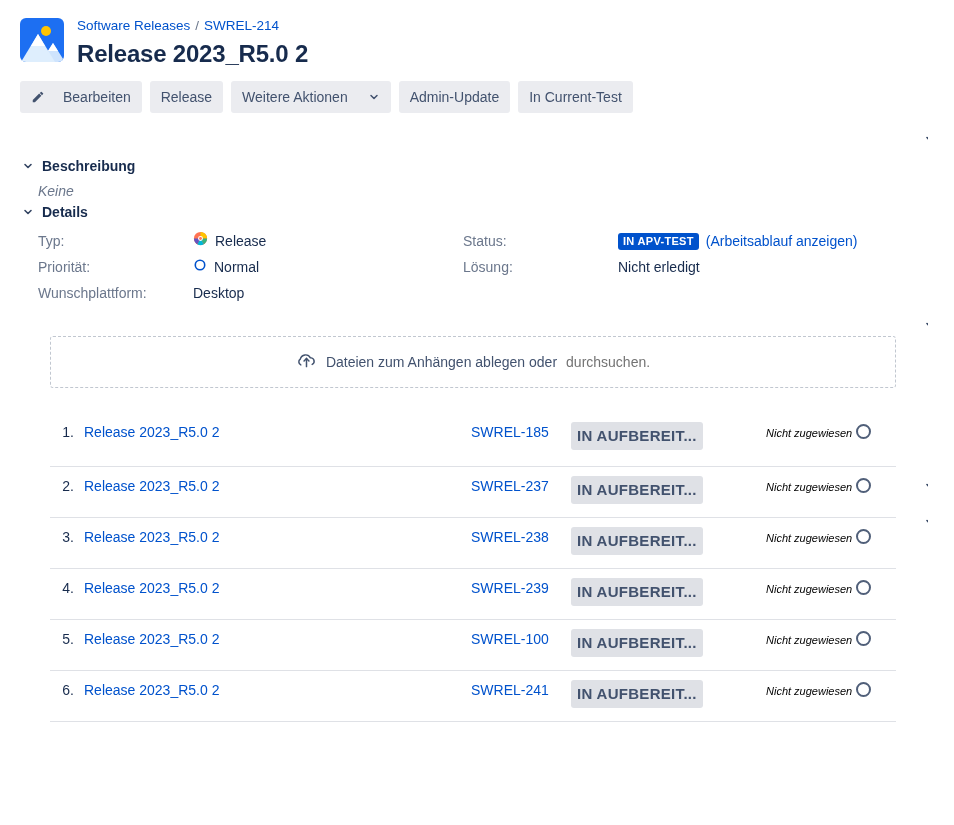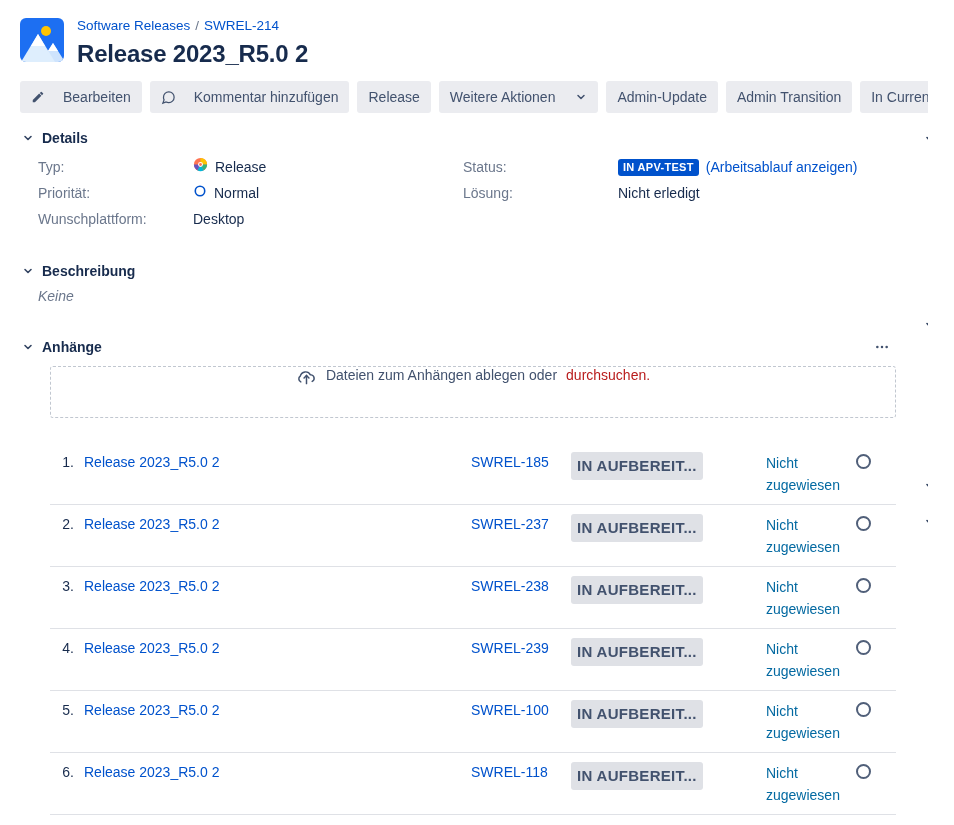--- a/index.html
+++ b/index.html
@@ -130,25 +130,25 @@
   
   .desc-body {
     font-size: 14px; color: #6b778c; font-style: italic;
     padding-left: 18px; line-height: 20px; margin-top: 2px;
   }
 
   
   .dropzone {
     margin: 8px 18px 0 30px;
     height: 52px; border: 1px dashed #c1c7d0; border-radius: 3px;
-    display: flex; justify-content: center;
+    display: flex; align-items: center; justify-content: center;
     gap: 9px; color: #42526e; font-size: 14px; background: #fff;
     cursor: pointer;
   }
-  .dropzone .lnk { color: #b91c1c; text-decoration: none; }
+  .dropzone .lnk { color: #737373; text-decoration: none; }
 
   
   .subtasks { margin: 8px 18px 0 30px; }
   .st-row {
     display: flex; align-items: flex-start;
     border-bottom: 1px solid #dfe1e6;
     padding: 9px 0 8px 0; min-height: 51px;
   }
   .st-row:first-child { padding-top: 6px; }
   .st-num {
@@ -164,22 +164,22 @@
   }
   .st-key a { color: #0052cc; text-decoration: none; cursor: pointer; }
   .st-status { width: 195px; flex: 0 0 195px; line-height: 20px; }
   .lozenge-grey {
     display: inline-block; background: #dfe1e6; color: #42526e;
     font-size: 15px; font-weight: bold; letter-spacing: 0.3px;
     border-radius: 3px; padding: 8px 6px; line-height: 12px;
     text-transform: uppercase; white-space: nowrap;
   }
   .st-assignee {
-    width: 90px; flex: 0 0 90px; font-size: 14px; 
-    color: #0369a1; line-height: 22px;
+    width: 90px; flex: 0 0 90px; font-size: 11px; font-style: italic;
+    color: #000000; line-height: 22px;
   }
   .st-avatar { width: 40px; flex: 0 0 40px; padding-top: 2px; }
   .avatar-circle {
     width: 15px; height: 15px; border-radius: 50%;
     border: 2px solid #505f79; display: inline-block;
   }
 
   
   .side-sec-head { display: flex; align-items: center; height: 22px; }
   .side-sec-title {
@@ -220,59 +220,60 @@
 
     <button class="tb-btn">
       <span>
         <svg width="14" height="14" viewBox="0 0 24 24" fill="#42526e">
           <path d="M3 17.25V21h3.75L17.8 9.94l-3.75-3.75L3 17.25zM20.7 7.04a1 1 0 0 0 0-1.41l-2.34-2.34a1 1 0 0 0-1.41 0l-1.83 1.83 3.75 3.75 1.83-1.83z"></path>
         </svg>
       </span>
       <span>Bearbeiten</span>
     </button>
 
-    <button class="tb-btn">
-      <span>
-        <svg width="15" height="15" viewBox="0 0 24 24" fill="none" stroke="#42526e" stroke-width="2">
-          <path d="M21 11.5a8.38 8.38 0 0 1-9 8.5 8.5 8.5 0 0 1-3.8-.9L3 21l1.9-5.2A8.5 8.5 0 0 1 4 11.5 8.38 8.38 0 0 1 12.5 3 8.38 8.38 0 0 1 21 11.5z"></path>
-        </svg>
-      </span>
-      <span>Kommentar hinzufügen</span>
-    </button>
 
     <button class="tb-btn">
       <span>Release</span>
     </button>
 
     <button class="tb-btn">
       <span>Weitere Aktionen</span>
       <span class="chev-sm">
         <svg width="12" height="12" viewBox="0 0 24 24" fill="none" stroke="#42526e" stroke-width="3" stroke-linecap="round" stroke-linejoin="round">
           <polyline points="6 9 12 15 18 9"></polyline>
         </svg>
       </span>
     </button>
 
     <button class="tb-btn">
       <span>Admin-Update</span>
     </button>
 
-    <button class="tb-btn">
-      <span>Admin Transition</span>
-    </button>
 
     <button class="tb-btn">
       <span>In Current-Test</span>
     </button>
 
   </div>
 
   <div class="body-wrap">
 
     <div class="main-col">
+
+      <div class="section" style="margin-top:28px;">
+        <div class="sec-head">
+          <span class="sec-chevron">
+            <svg width="12" height="12" viewBox="0 0 24 24" fill="none" stroke="#344563" stroke-width="3.2" stroke-linecap="round" stroke-linejoin="round">
+              <polyline points="6 9 12 15 18 9"></polyline>
+            </svg>
+          </span>
+          <span class="sec-title">Beschreibung</span>
+        </div>
+        <div class="desc-body">Keine</div>
+      </div>
 
       <div class="section">
         <div class="sec-head">
           <span class="sec-chevron">
             <svg width="12" height="12" viewBox="0 0 24 24" fill="none" stroke="#344563" stroke-width="3.2" stroke-linecap="round" stroke-linejoin="round">
               <polyline points="6 9 12 15 18 9"></polyline>
             </svg>
           </span>
           <span class="sec-title">Details</span>
         </div>
@@ -318,50 +319,21 @@
           <div class="fld-label">Wunschplattform:</div>
           <div class="fld-value">
             <span>Desktop</span>
           </div>
 
           <div></div>
           <div></div>
         </div>
       </div>
 
-      <div class="section" style="margin-top:28px;">
-        <div class="sec-head">
-          <span class="sec-chevron">
-            <svg width="12" height="12" viewBox="0 0 24 24" fill="none" stroke="#344563" stroke-width="3.2" stroke-linecap="round" stroke-linejoin="round">
-              <polyline points="6 9 12 15 18 9"></polyline>
-            </svg>
-          </span>
-          <span class="sec-title">Beschreibung</span>
-        </div>
-        <div class="desc-body">Keine</div>
-      </div>
-
       <div class="section" style="margin-top:30px;">
-        <div class="sec-head">
-          <span class="sec-chevron">
-            <svg width="12" height="12" viewBox="0 0 24 24" fill="none" stroke="#344563" stroke-width="3.2" stroke-linecap="round" stroke-linejoin="round">
-              <polyline points="6 9 12 15 18 9"></polyline>
-            </svg>
-          </span>
-          <span class="sec-title">Anhänge</span>
-          <span class="sec-actions">
-            <span class="icon-btn">
-              <svg width="16" height="16" viewBox="0 0 24 24" fill="#42526e">
-                <circle cx="5" cy="12" r="1.9"></circle>
-                  <circle cx="12" cy="12" r="1.9"></circle>
-                  <circle cx="19" cy="12" r="1.9"></circle>
-              </svg>
-            </span>
-          </span>
-        </div>
         <div class="dropzone">
           <span>
             <svg width="21" height="21" viewBox="0 0 24 24" fill="none" stroke="#42526e" stroke-width="1.7" stroke-linecap="round" stroke-linejoin="round">
               <path d="M18.5 16.5A4 4 0 0 0 17.5 9h-1a6.2 6.2 0 0 0-11.6 1.5A3.7 3.7 0 0 0 5.5 17"></path>
               <polyline points="9.2 12.5 12 9.6 14.8 12.5"></polyline>
               <line x1="12" y1="9.6" x2="12" y2="19"></line>
             </svg>
           </span>
           <span>Dateien zum Anhängen ablegen oder</span>
           <a class="lnk">durchsuchen.</a>
@@ -413,21 +385,21 @@
             <div class="st-summary"><a>Release 2023_R5.0 2</a></div>
             <div class="st-key"><a>SWREL-100</a></div>
             <div class="st-status"><span class="lozenge-grey">IN AUFBEREIT...</span></div>
             <div class="st-assignee">Nicht zugewiesen</div>
             <div class="st-avatar"><span class="avatar-circle"></span></div>
           </div>
 
           <div class="st-row">
             <div class="st-num">6.</div>
             <div class="st-summary"><a>Release 2023_R5.0 2</a></div>
-            <div class="st-key"><a>SWREL-118</a></div>
+            <div class="st-key"><a>SWREL-241</a></div>
             <div class="st-status"><span class="lozenge-grey">IN AUFBEREIT...</span></div>
             <div class="st-assignee">Nicht zugewiesen</div>
             <div class="st-avatar"><span class="avatar-circle"></span></div>
           </div>
 
         </div>
       </div>
 
     </div>
 

